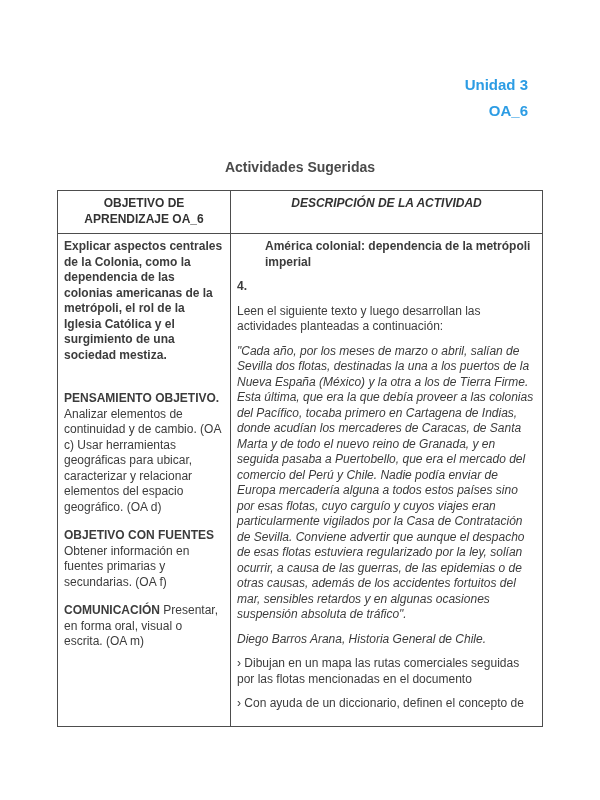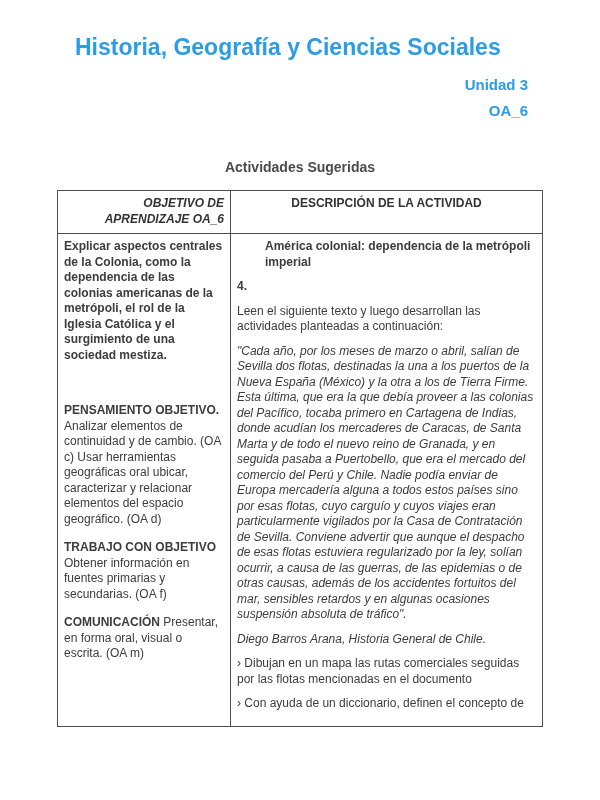--- a/index.html
+++ b/index.html
@@ -39,56 +39,55 @@
     border-collapse:collapse;table-layout:fixed;
   }
   .activities-table th,
   .activities-table td{
     border:1px solid #4d4d4d;
     vertical-align:top;
     padding:5px 6px 6px 6px;
     font-size:12px;line-height:15.5px;
   }
   .activities-table th{font-weight:bold;color:#333333;}
-  th.col-obj{width:160px;text-align:right;font-style:italic;}
-  th.col-desc{text-align:center;}
+  th.col-obj{width:160px;text-align:center;}
+  th.col-desc{text-align:center;font-style:italic;}
   .cell-objective p,.cell-activity p{margin:0 0 9px 0;}
-  .cell-objective .obj-main{font-weight:bold;margin-bottom:40px;}
+  .cell-objective .obj-main{font-weight:bold;margin-bottom:28px;}
   .cell-objective .skill{margin-bottom:13px;}
   .cell-objective .skill b{font-weight:bold;}
   .cell-activity .act-title{font-weight:bold;margin-left:28px;}
   .cell-activity .act-number{font-weight:bold;}
   .cell-activity .act-quote,
   .cell-activity .act-source{font-style:italic;}
   .cell-activity p:last-child{margin-bottom:8px;}
 </style>
 </head>
 <body>
 
 <div class="page">
 
-  <h1 class="doc-title">Historia, Geografía y Ciencias Sociales</h1>
   <div class="unit-label">Unidad 3</div>
   <div class="oa-label">OA_6</div>
 
   <h2 class="section-title">Actividades Sugeridas</h2>
 
   <table class="activities-table">
     <thead>
       <tr>
         <th class="col-obj">OBJETIVO DE APRENDIZAJE OA_6</th>
         <th class="col-desc">DESCRIPCIÓN DE LA ACTIVIDAD</th>
       </tr>
     </thead>
     <tbody>
       <tr>
         <td class="cell-objective">
           <p class="obj-main">Explicar aspectos centrales de la Colonia, como la dependencia de las colonias americanas de la metrópoli, el rol de la Iglesia Católica y el surgimiento de una sociedad mestiza.</p>
-          <p class="skill"><b>PENSAMIENTO OBJETIVO.</b> <span>Analizar elementos de continuidad y de cambio. (OA c) Usar herramientas geográficas oral ubicar, caracterizar y relacionar elementos del espacio geográfico. (OA d)</span></p>
-          <p class="skill"><b>TRABAJO CON OBJETIVO</b> <span>Obtener información en fuentes primarias y secundarias. (OA f)</span></p>
+          <p class="skill"><b>PENSAMIENTO OBJETIVO.</b> <span>Analizar elementos de continuidad y de cambio. (OA c) Usar herramientas geográficas para ubicar, caracterizar y relacionar elementos del espacio geográfico. (OA d)</span></p>
+          <p class="skill"><b>OBJETIVO CON FUENTES</b> <span>Obtener información en fuentes primarias y secundarias. (OA f)</span></p>
           <p class="skill"><b>COMUNICACIÓN</b> <span>Presentar, en forma oral, visual o escrita. (OA m)</span></p>
         </td>
         <td class="cell-activity">
           <p class="act-title">América colonial: dependencia de la metrópoli imperial</p>
           <p class="act-number">4.</p>
           <p class="act-intro">Leen el siguiente texto y luego desarrollan las actividades planteadas a continuación:</p>
           <p class="act-quote">"Cada año, por los meses de marzo o abril, salían de Sevilla dos flotas, destinadas la una a los puertos de la Nueva España (México) y la otra a los de Tierra Firme. Esta última, que era la que debía proveer a las colonias del Pacífico, tocaba primero en Cartagena de Indias, donde acudían los mercaderes de Caracas, de Santa Marta y de todo el nuevo reino de Granada, y en seguida pasaba a Puertobello, que era el mercado del comercio del Perú y Chile. Nadie podía enviar de Europa mercadería alguna a todos estos países sino por esas flotas, cuyo carguío y cuyos viajes eran particularmente vigilados por la Casa de Contratación de Sevilla. Conviene advertir que aunque el despacho de esas flotas estuviera regularizado por la ley, solían ocurrir, a causa de las guerras, de las epidemias o de otras causas, además de los accidentes fortuitos del mar, sensibles retardos y en algunas ocasiones suspensión absoluta de tráfico".</p>
           <p class="act-source">Diego Barros Arana, Historia General de Chile.</p>
           <p class="act-bullet">› Dibujan en un mapa las rutas comerciales seguidas por las flotas mencionadas en el documento</p>
           <p class="act-bullet">› Con ayuda de un diccionario, definen el concepto de</p>

